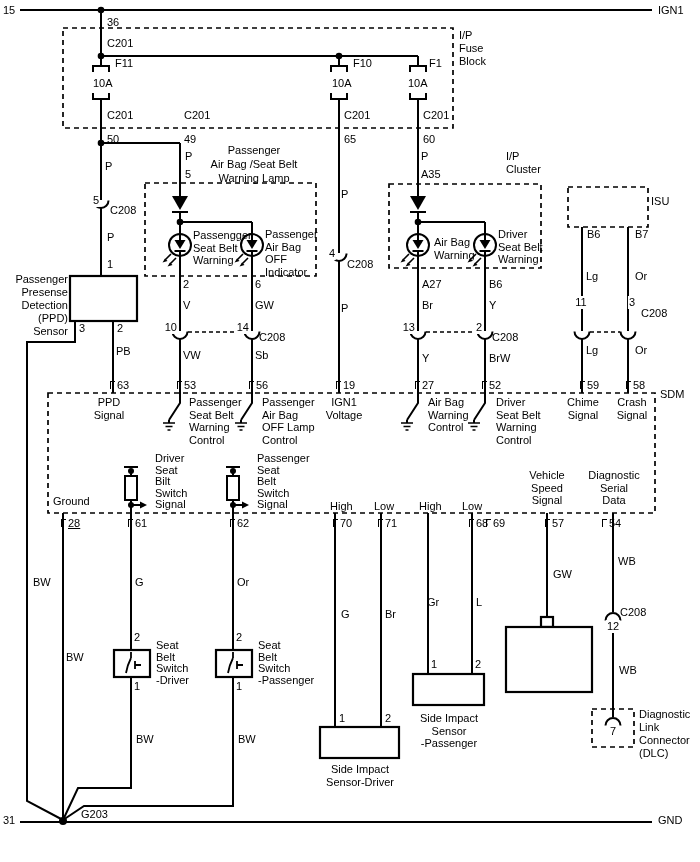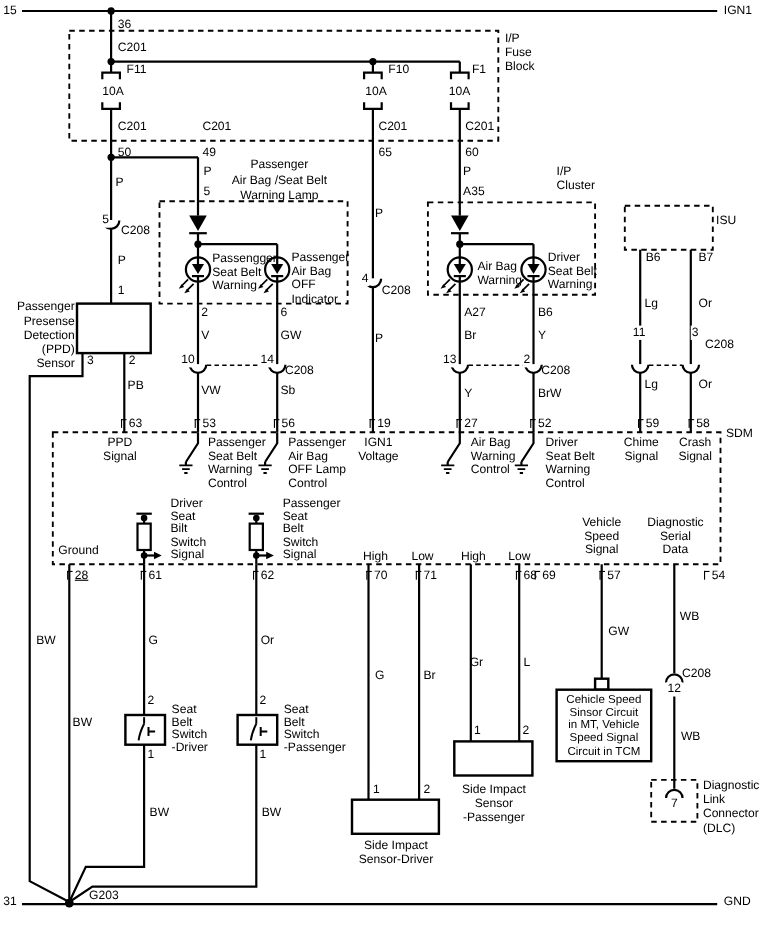--- a/index.html
+++ b/index.html
@@ -320,21 +320,21 @@
 Serial
 Data</span>
       <span class="lbl tick" style="left: 68px; top: 517px; text-decoration: underline;">28</span>
       <span class="lbl tick" style="left: 135px; top: 517px;">61</span>
       <span class="lbl tick" style="left: 237px; top: 517px;">62</span>
       <span class="lbl tick" style="left: 340px; top: 517px;">70</span>
       <span class="lbl tick" style="left: 385px; top: 517px;">71</span>
       <span class="lbl tick" style="left: 457px; top: 517px; margin-left: 36px;">69</span>
       <span class="lbl tick" style="left: 476px; top: 517px;">68</span>
       <span class="lbl tick" style="left: 552px; top: 517px;">57</span>
-      <span class="lbl tick" style="left: 647px; top: 517px;">54</span>
+      <span class="lbl tick" style="left: 609px; top: 517px;">54</span>
       <span class="lbl" style="left: 33px; top: 576px;">BW</span>
       <span class="lbl" style="left: 66px; top: 651px;">BW</span>
       <span class="lbl" style="left: 135px; top: 576px;">G</span>
       <span class="lbl" style="left: 237px; top: 576px;">Or</span>
       <span class="lbl" style="left: 341px; top: 608px;">G</span>
       <span class="lbl" style="left: 385px; top: 608px;">Br</span>
       <span class="lbl" style="left: 427px; top: 596px;">Gr</span>
       <span class="lbl" style="left: 476px; top: 596px;">L</span>
       <span class="lbl" style="left: 553px; top: 568px;">GW</span>
       <span class="lbl" style="left: 618px; top: 555px;">WB</span>
@@ -355,25 +355,20 @@
       <span class="lbl" style="left: 238px; top: 733px;">BW</span>
       <span class="lbl" style="left: 339px; top: 712px;">1</span>
       <span class="lbl" style="left: 385px; top: 712px;">2</span>
       <span class="lbl c" style="left: 360px; top: 763px;">Side Impact
 Sensor-Driver</span>
       <span class="lbl" style="left: 431px; top: 658px;">1</span>
       <span class="lbl" style="left: 475px; top: 658px;">2</span>
       <span class="lbl c" style="left: 449px; top: 712px;">Side Impact
 Sensor
 -Passenger</span>
-      <span class="lbl c" style="left: 549px; top: 631px; font-size: 10.5px; line-height: 11.7px;">Cehicle Speed
-Sinsor Circuit
-in MT, Vehicle
-Speed Signal
-Circuit in TCM</span>
       <span class="lbl" style="left: 620px; top: 606px;">C208</span>
       <span class="lbl c bg" style="left: 613px; top: 620px;">12</span>
       <span class="lbl c bg" style="left: 613px; top: 725px;">7</span>
       <span class="lbl" style="left: 639px; top: 708px; line-height: 13px;">Diagnostic
 Link
 Connector
 (DLC)</span>
       <span class="lbl" style="left: 81px; top: 808px;">G203</span>
       <span class="lbl" style="left: 3px; top: 814px;">31</span>
       <span class="lbl" style="left: 658px; top: 814px;">GND</span>

